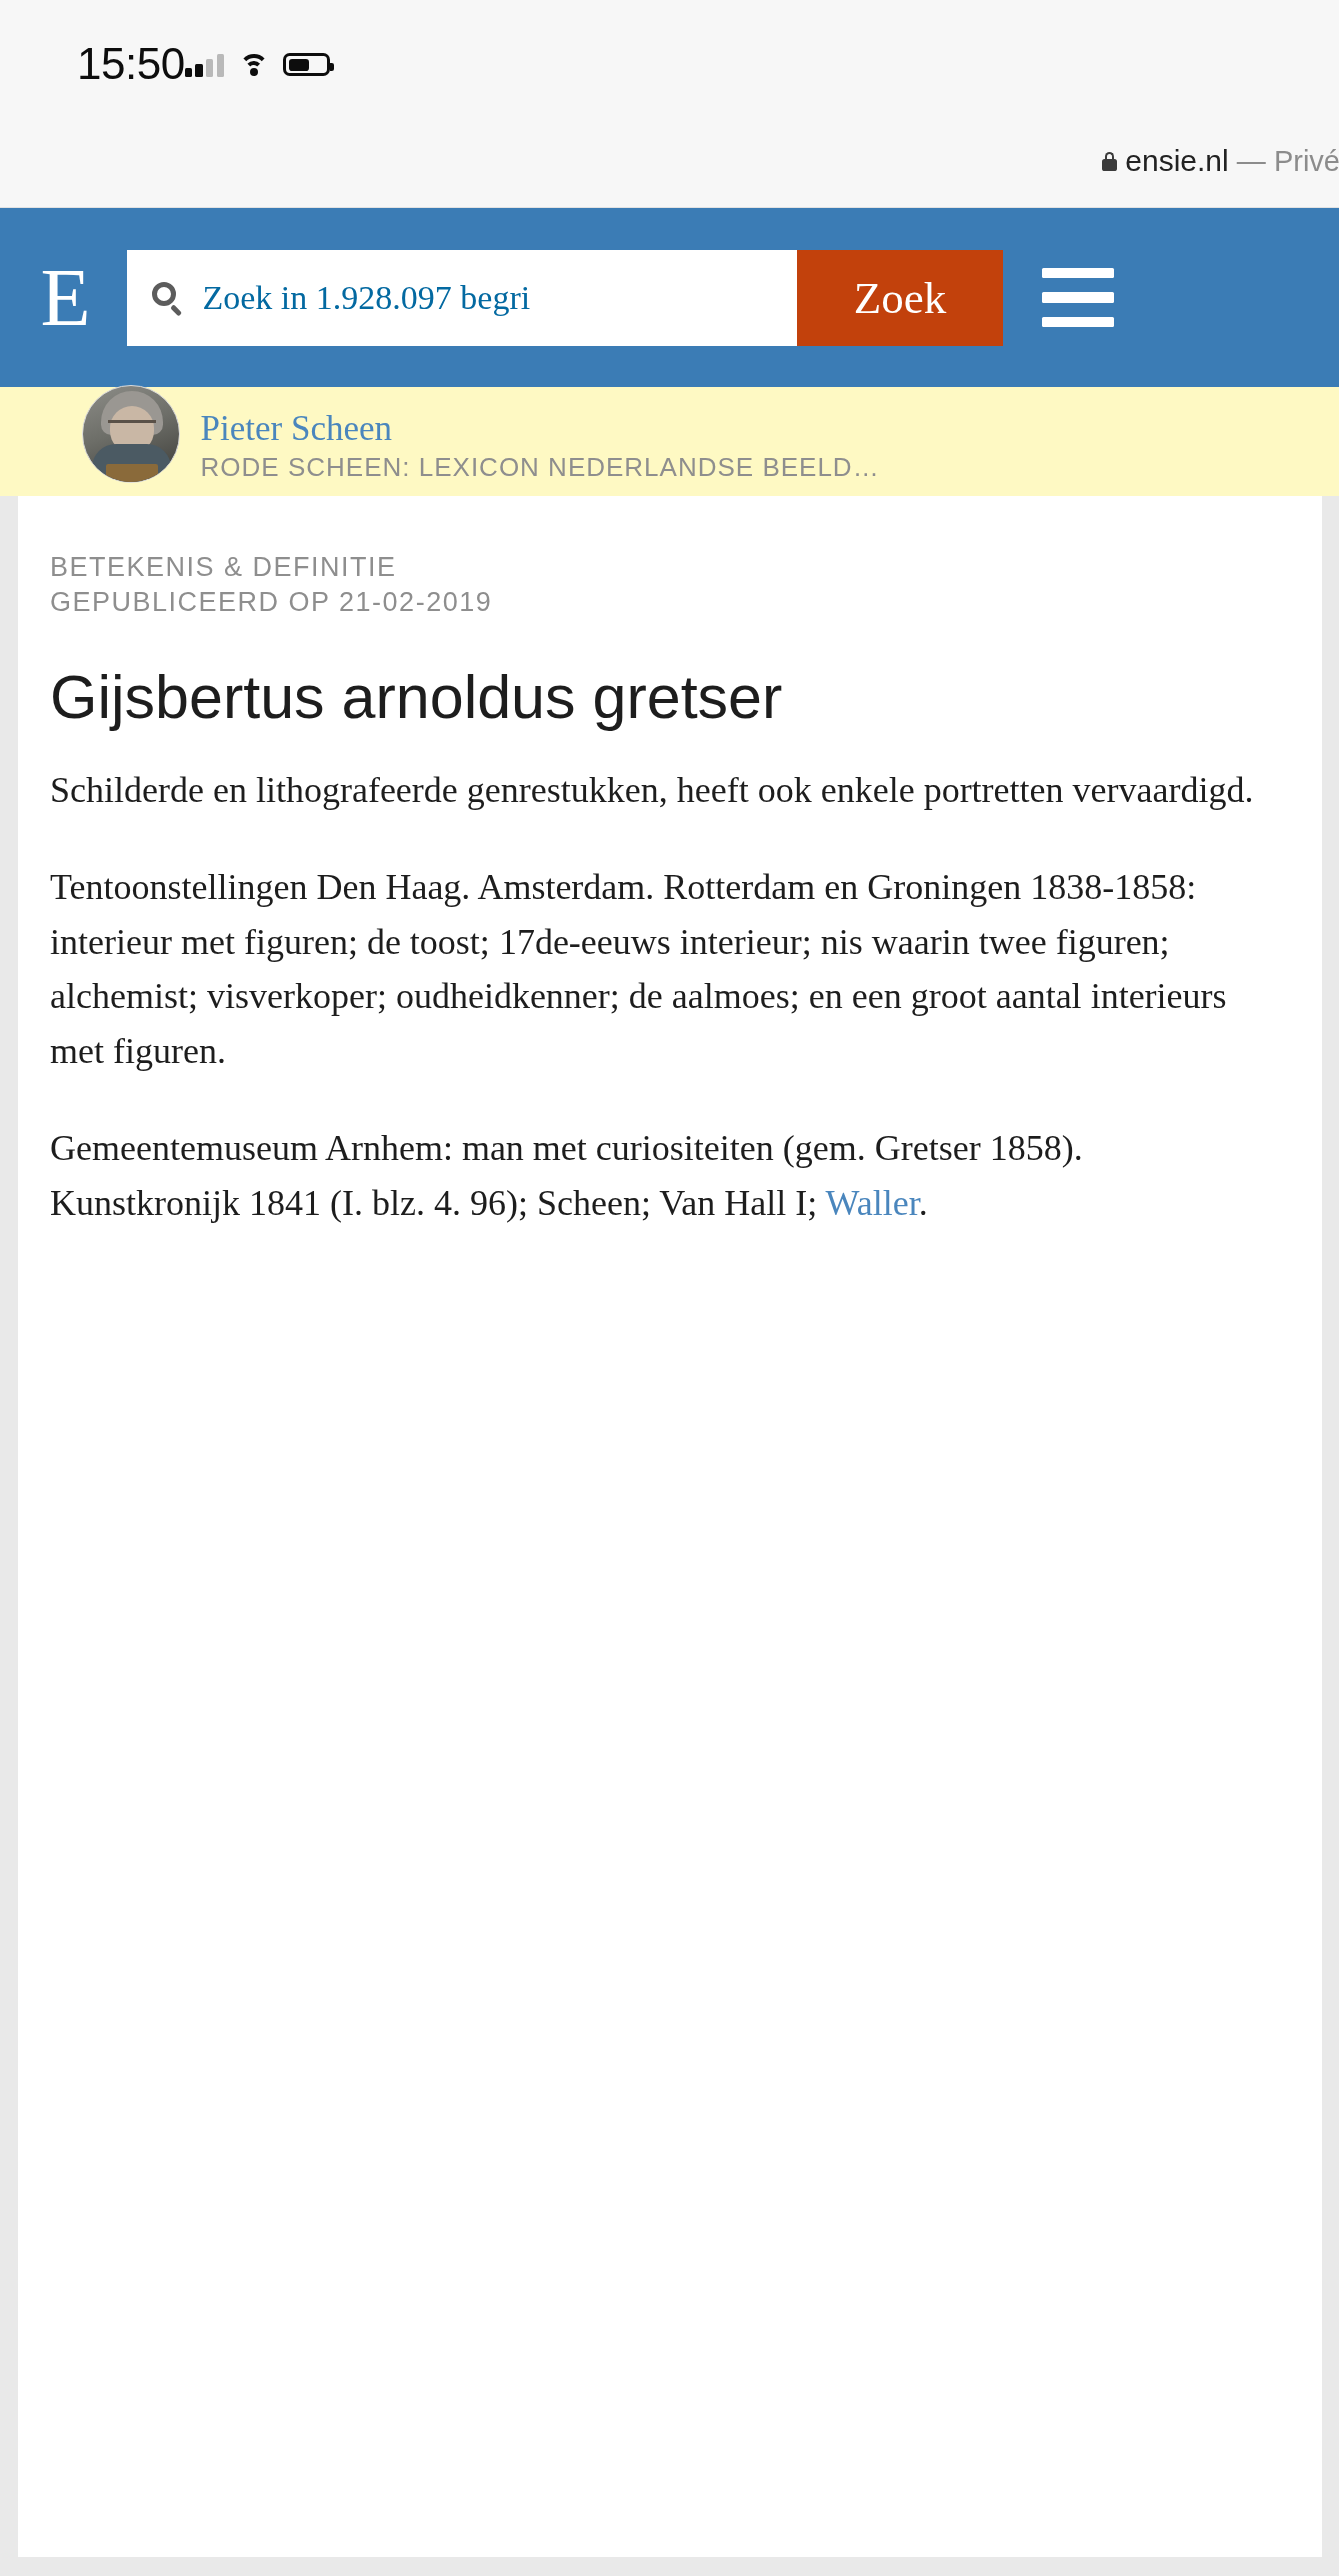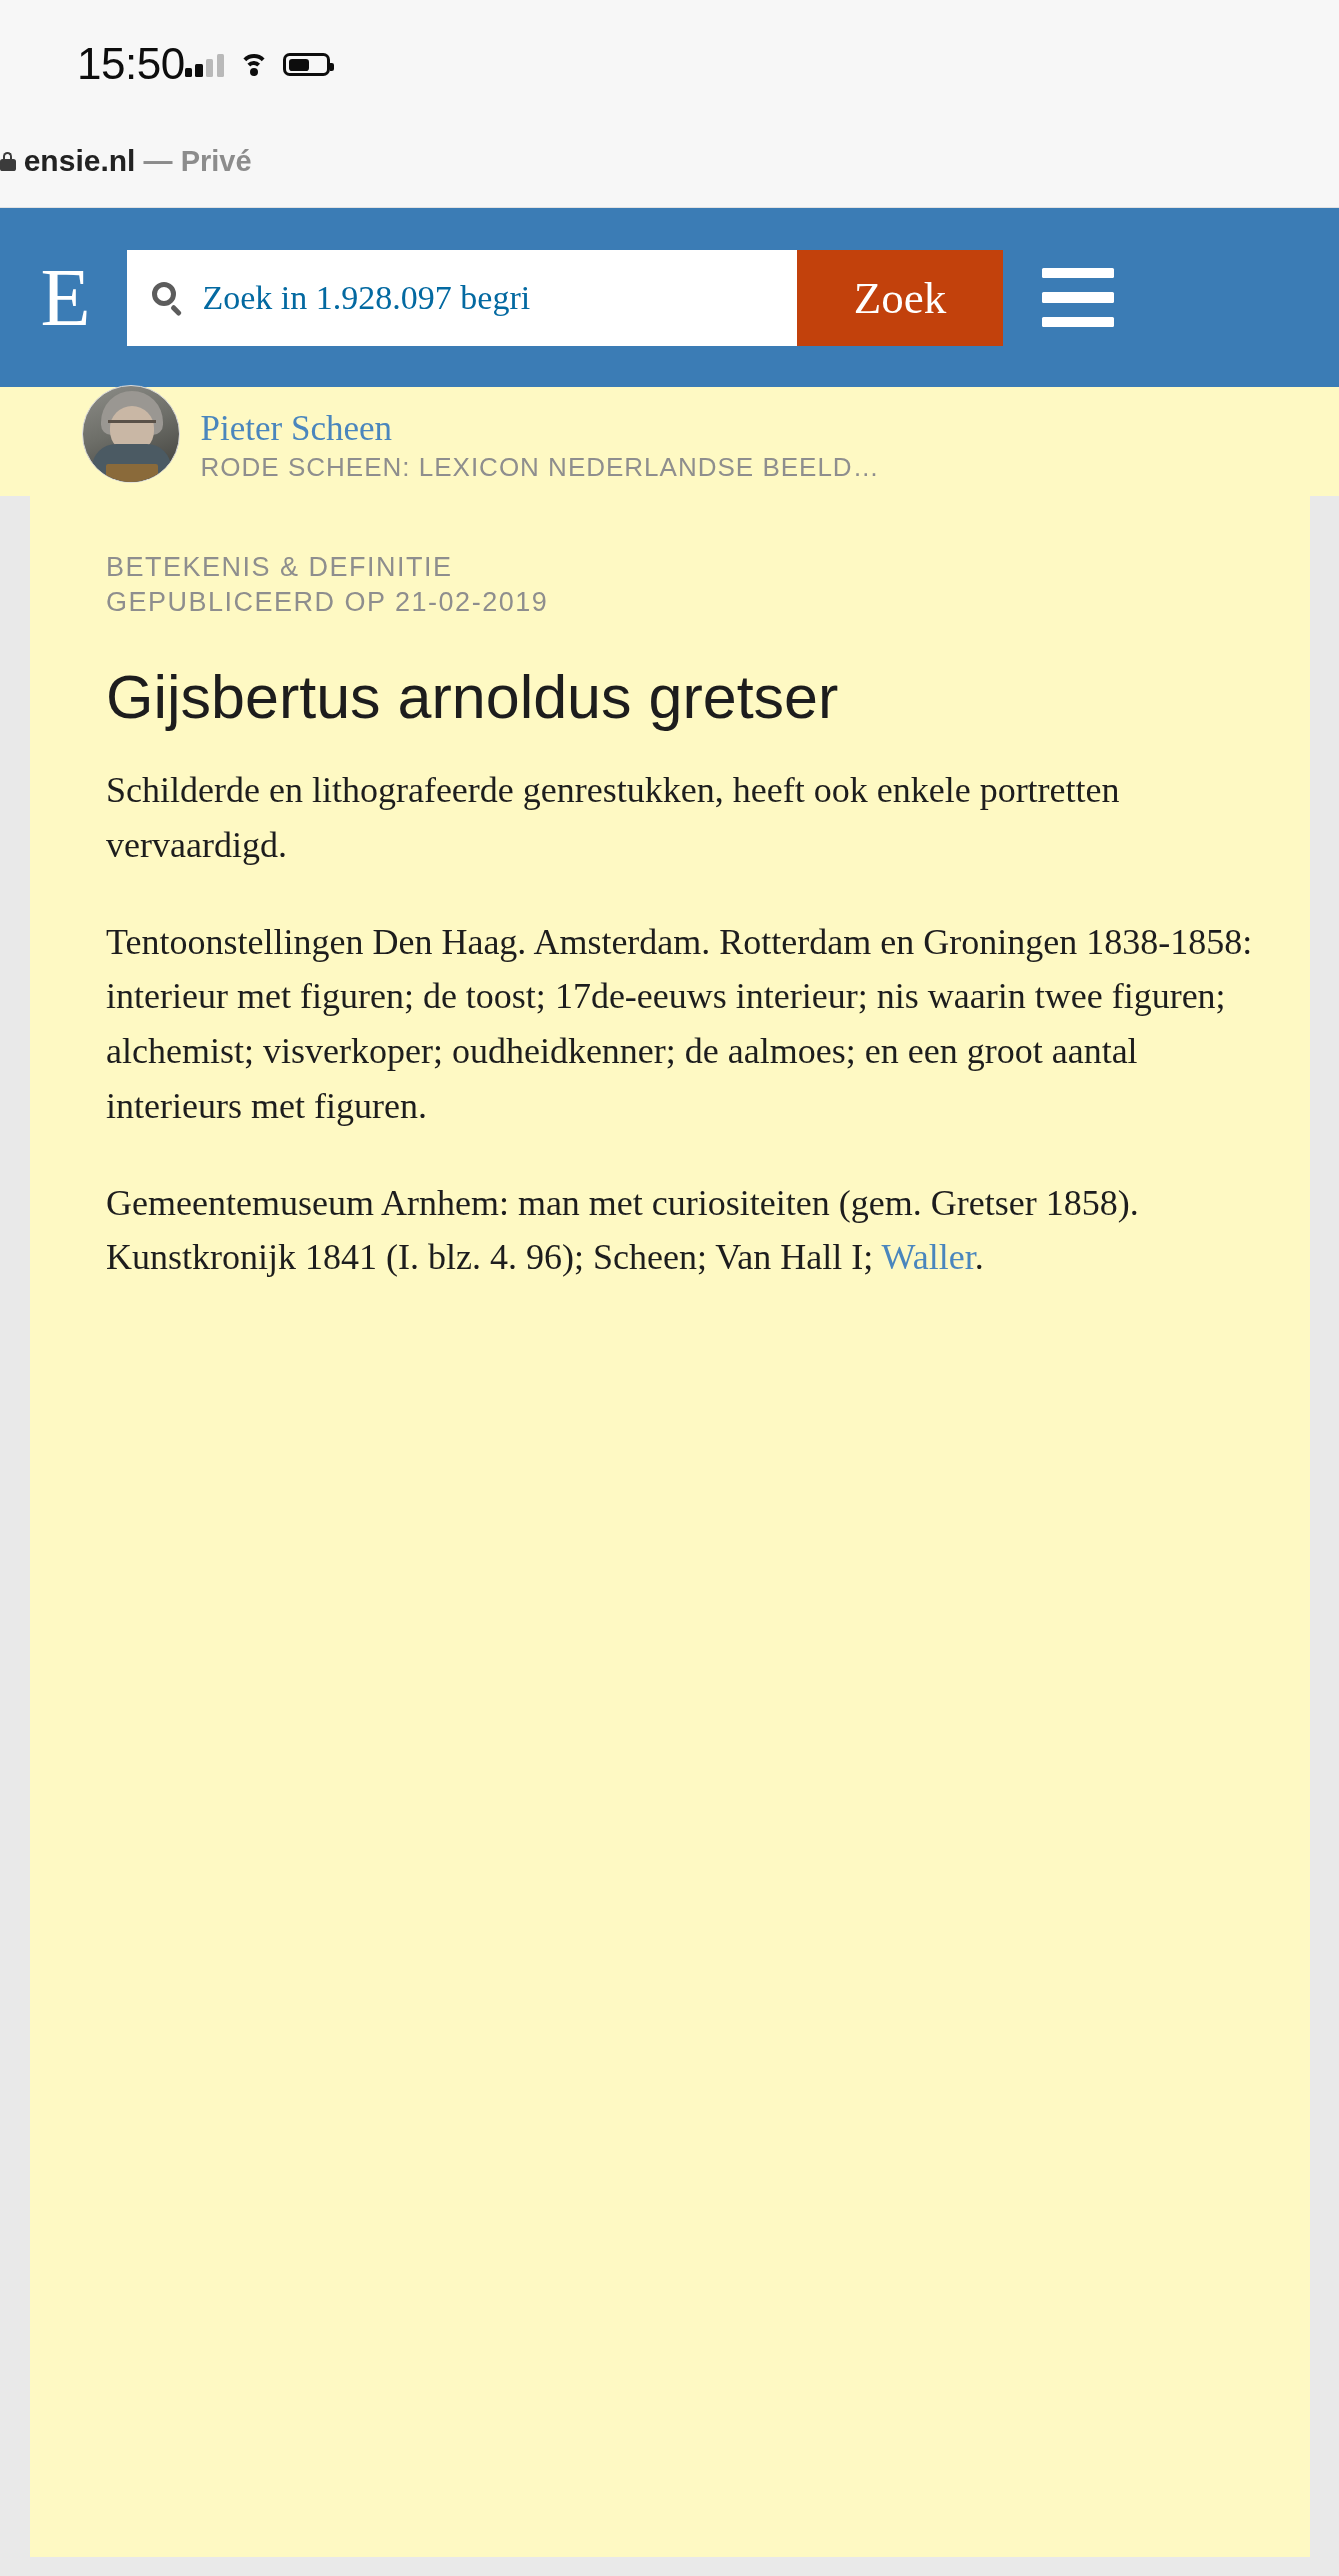--- a/index.html
+++ b/index.html
@@ -66,24 +66,23 @@
     width: 4.1px; height: 8.2px; background: #0d0d0d; border-radius: 0 2.1px 2.1px 0;
   }
   .battery .fill { height: 100%; background: #0d0d0d; border-radius: 3.1px; }
 
   
   .url-bar {
     height: 74px;
     background: #f7f7f7;
     display: flex;
     align-items: flex-start;
-    justify-content: flex-start;
+    justify-content: flex-end;
     padding-top: 10.3px;
     border-bottom: 0.5px solid #e2e2e2;
-    font-weight: bold;
   }
   .url-inner { display: flex; align-items: center; gap: 8.2px; }
   .lock-icon { width: 15.5px; height: 19.6px; position: relative; }
   .lock-icon .body {
     position: absolute; bottom: 0; left: 0; width: 15.5px; height: 12.4px;
     background: #3b3b3b; border-radius: 2.6px;
   }
   .lock-icon .shackle {
     position: absolute; top: 0; left: 3.1px; width: 9.3px; height: 9.3px;
     border: 2.6px solid #3b3b3b; border-bottom: none;
@@ -193,23 +192,23 @@
     font-family: "Liberation Serif", serif;
     font-size: 35px; color: #4a86bd; font-weight: 400;
   }
   .author-source {
     font-size: 26px; color: #8e8e8e; letter-spacing: 1px;
     white-space: nowrap; overflow: hidden; text-overflow: ellipsis;
     max-width: 969px;
   }
 
   .article-card {
-    background: #fef9c3;
-    margin: 0 30px;
-    padding: 54px 52px 62px 76px;
+    background: #ffffff;
+    margin: 0 18px;
+    padding: 54px 52px 62px 32px;
     min-height: 2061px;
   }
   .kicker {
     font-size: 27px; color: #8e8e8e; letter-spacing: 1.5px; line-height: 1.28;
     text-transform: uppercase;
   }
   .article-title {
     font-family: Liberation Sans, sans-serif;
     font-size: 61px;
     color: #1d1d1d;

